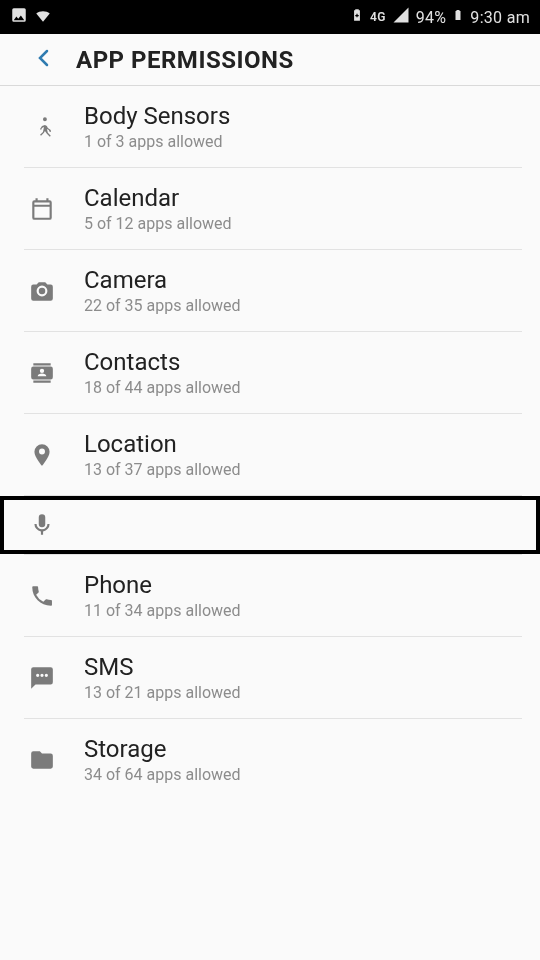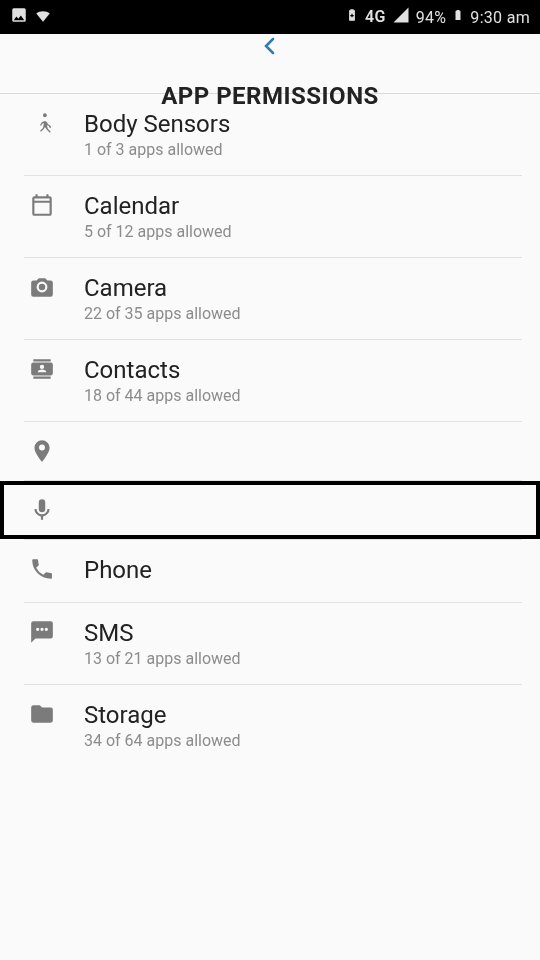--- a/index.html
+++ b/index.html
@@ -5,27 +5,27 @@
   * { margin: 0; padding: 0; box-sizing: border-box; }
   html, body { width: 540px; height: 960px; font-family: Roboto, -apple-system, Helvetica, Arial, sans-serif; background: #fafafa; overflow: hidden; }
 
   
   .status-bar { height: 34px; background: #000; color: #e1e1e1; display: flex; align-items: center; justify-content: space-between; padding: 0 10px; font-size: 16px; }
   .status-left, .status-right { display: flex; align-items: center; gap: 6px; }
   .status-right svg, .status-left svg { fill: #e1e1e1; }
   .status-right span { letter-spacing: .3px; }
 
   
-  .app-bar { height: 60px; background: #fafafa; display: flex; align-items: center; padding: 0 2px; border-bottom: 1px solid #d9d9d9; gap: 20px; flex-direction: column; }
+  .app-bar { height: 52px; background: #fafafa; display: flex; align-items: center; padding: 0 32px; border-bottom: 1px solid #d9d9d9; gap: 20px; }
   .app-bar .back svg { stroke: #2f7bb0; }
   .app-bar h1 { font-size: 24px; font-weight: 700; color: #222; letter-spacing: .5px; }
 
   
   .list { background: #fafafa; }
-  .item { display: flex; align-items: flex-start; padding: 16px 0 16px 0; }
+  .item { display: flex; align-items: center; padding: 16px 0 16px 0; }
   .item .icon-col { width: 84px; display: flex; align-items: center; justify-content: center; }
   .item .icon-col svg { fill: #7b7b7b; }
   .item .text-col { flex: 1; }
   .item .title { font-size: 24px; color: #222; margin-bottom: 2px; }
   .item .sub { font-size: 16px; color: #8c8c8c; }
   .sep { height: 1px; background: #e2e2e2; margin: 0 18px 0 24px; }
   .highlight { outline: 4px solid #000; outline-offset: -4px; }
 </style>
 </head>
 <body>
@@ -42,21 +42,21 @@
           <path d="M12 21l9-11c-2.4-2-5.6-3-9-3s-6.6 1-9 3l9 11z"></path>
         </svg>
     </span>
   </div>
   <div class="status-right">
     <span>
       <svg width="14" height="18" viewBox="0 0 24 24">
           <path d="M15 2h-6v2H7v18h10V4h-2V2zm-2 14h-2v-2H9v-2h2v-2h2v2h2v2h-2v2z"></path>
         </svg>
     </span>
-    <span style="font-size:16px; line-height:1; font-weight:600;">4G</span>
+    <span style="font-size:12px; line-height:1; font-weight:600;">4G</span>
     <span>
       <svg width="18" height="18" viewBox="0 0 24 24">
           <path d="M2 22h20V2L2 22z"></path>
         </svg>
     </span>
     <span>94%</span>
     <span>
       <svg width="12" height="18" viewBox="0 0 24 24">
           <path d="M15 2h-6v2H7v18h10V4h-2V2z"></path>
         </svg>
@@ -122,40 +122,45 @@
       <div class="sub">18 of 44 apps allowed</div>
     </span>
     </div>
     <div class="sep"></div>
     <div class="item">
     <span class="icon-col">
       <svg width="26" height="26" viewBox="0 0 24 24">
           <use href="#ic-location"></use>
         </svg>
     </span>
+    <span class="text-col">
+      <div class="title">Location</div>
+      <div class="sub">13 of 37 apps allowed</div>
+    </span>
     </div>
     <div class="sep"></div>
     <div class="item highlight">
     <span class="icon-col">
       <svg width="26" height="26" viewBox="0 0 24 24">
           <use href="#ic-mic"></use>
         </svg>
     </span>
     <span class="text-col">
     </span>
     </div>
     <div class="sep"></div>
     <div class="item">
     <span class="icon-col">
       <svg width="26" height="26" viewBox="0 0 24 24">
           <use href="#ic-phone"></use>
         </svg>
     </span>
     <span class="text-col">
       <div class="title">Phone</div>
+      <div class="sub">11 of 34 apps allowed</div>
     </span>
     </div>
     <div class="sep"></div>
     <div class="item">
     <span class="icon-col">
       <svg width="26" height="26" viewBox="0 0 24 24">
           <use href="#ic-sms"></use>
         </svg>
     </span>
     <span class="text-col">

